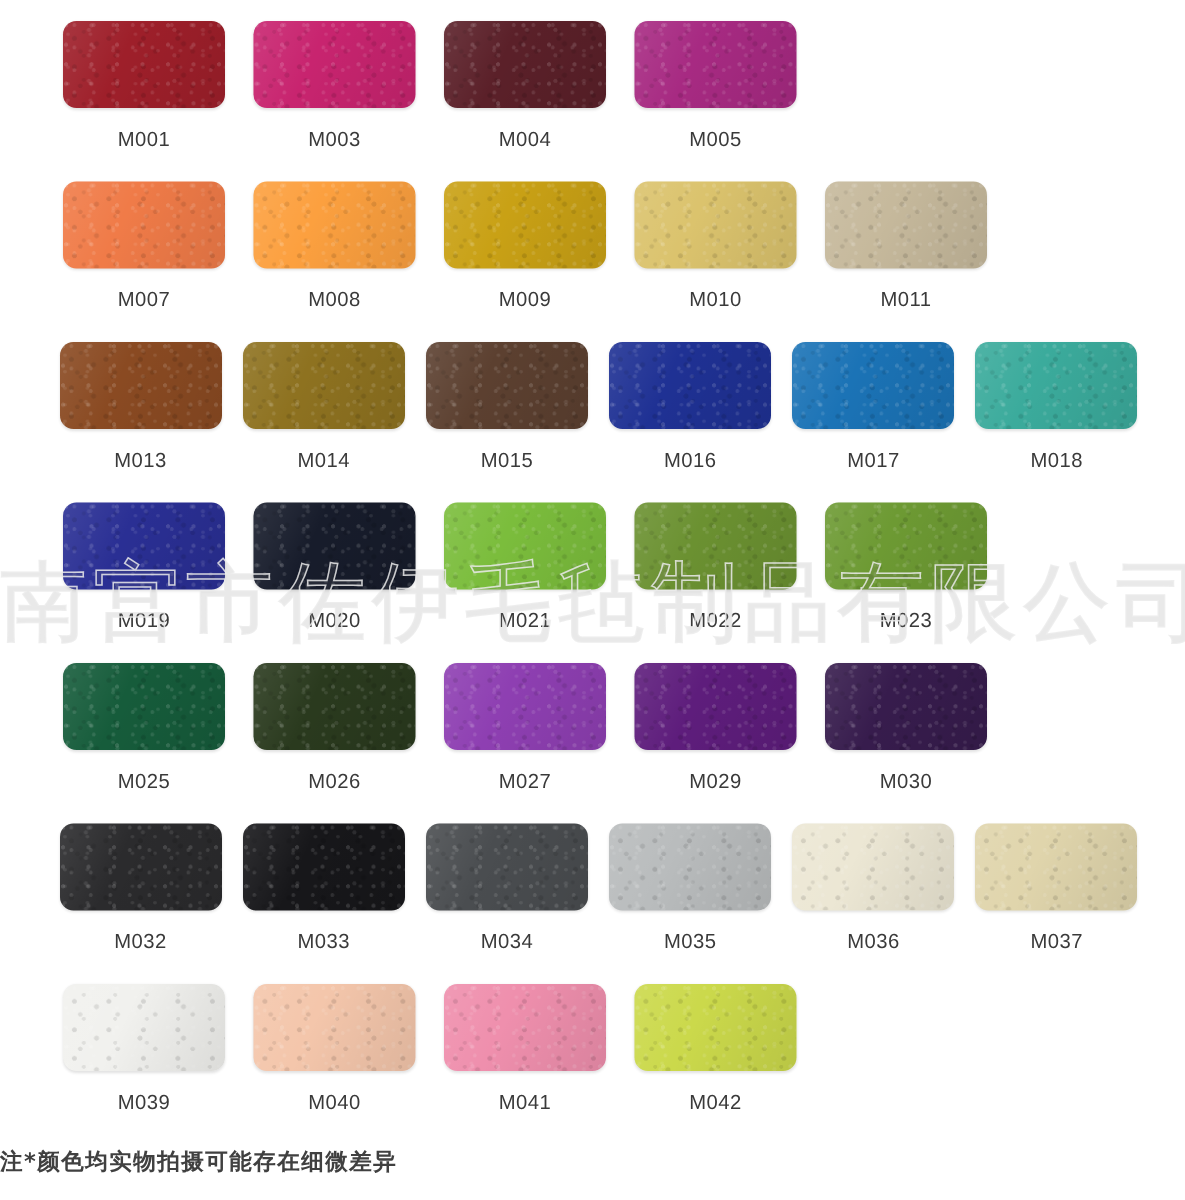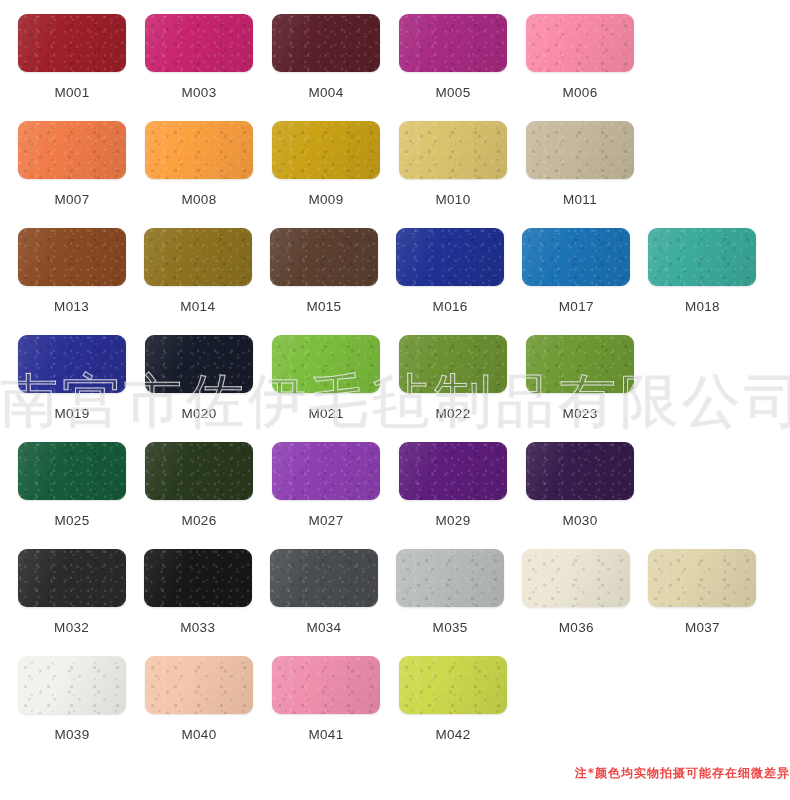--- a/index.html
+++ b/index.html
@@ -14,21 +14,21 @@
     font-family: "Liberation Sans", "DejaVu Sans", sans-serif;
     overflow: hidden;
     position: relative;
   }
 
   #chart-root {
     position: relative;
     width: 790px;
     height: 576px;
     box-sizing: border-box;
-    padding: 14px 30px 0 14px;
+    padding: 14px 30px 0 38px;
   }
 
   .swatch-grid {
     display: flex;
     flex-direction: column;
     row-gap: 0px;
   }
 
   .swatch-row {
     display: flex;
@@ -110,24 +110,24 @@
     white-space: nowrap;
     line-height: 1;
     user-select: none;
   }
 
   .footer-note {
     position: absolute;
     left: 0;
     top: 765px;
     width: 790px;
-    text-align: right;
-    font-size: 12px;
+    text-align: left;
+    font-size: 15px;
     font-weight: bold;
-    color: #ef4444;
+    color: #404040;
     letter-spacing: 1px;
     font-family: "DejaVu Sans", "Liberation Sans", sans-serif;
   }
 </style>
 </head>
 <body>
 
 <div id="chart-root">
 
   <div class="swatch-grid">
@@ -141,24 +141,20 @@
           <div class="swatch-label">M003</div>
         </div>
         <div class="swatch-cell">
           <div class="swatch-chip" style="background-color: rgb(91, 32, 41);"></div>
           <div class="swatch-label">M004</div>
         </div>
         <div class="swatch-cell">
           <div class="swatch-chip" style="background-color: rgb(167, 42, 130);"></div>
           <div class="swatch-label">M005</div>
         </div>
-        <div class="swatch-cell">
-          <div class="swatch-chip" style="background-color: rgb(250, 139, 168);"></div>
-          <div class="swatch-label">M006</div>
-        </div>
       </div>
       <div class="swatch-row">
         <div class="swatch-cell">
           <div class="swatch-chip" style="background-color: rgb(240, 123, 72);"></div>
           <div class="swatch-label">M007</div>
         </div>
         <div class="swatch-cell">
           <div class="swatch-chip" style="background-color: rgb(252, 160, 63);"></div>
           <div class="swatch-label">M008</div>
         </div>

